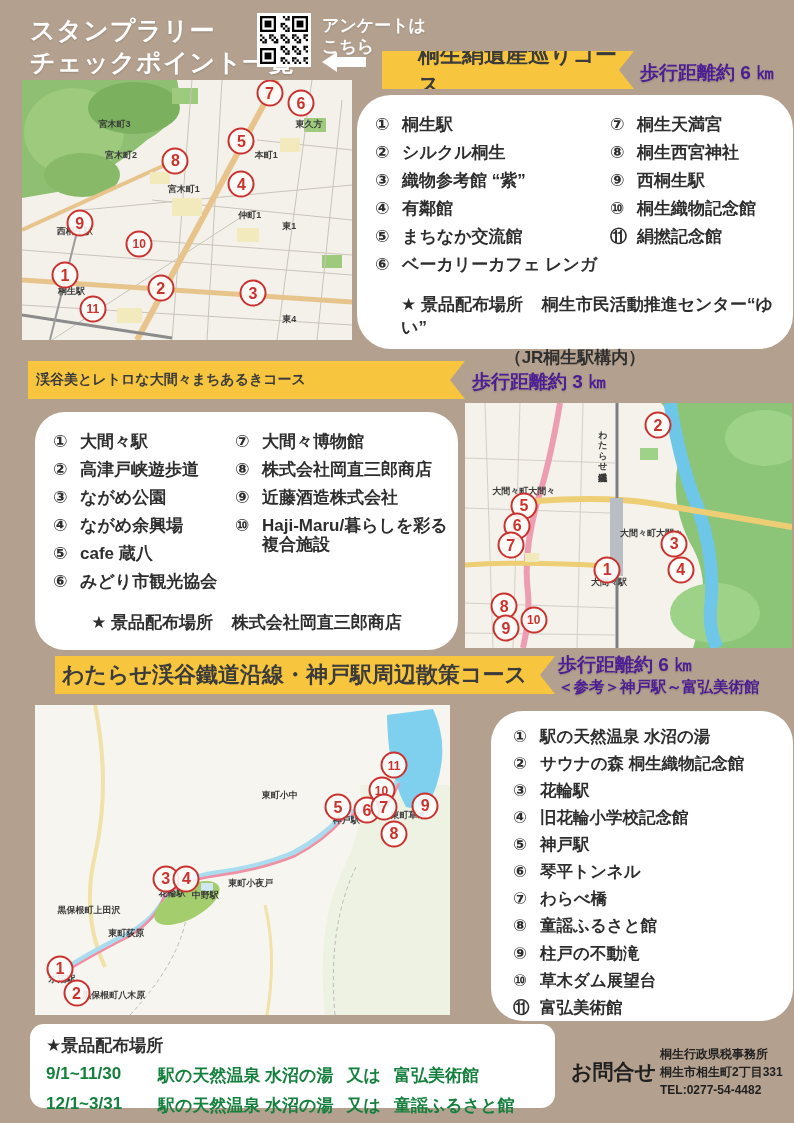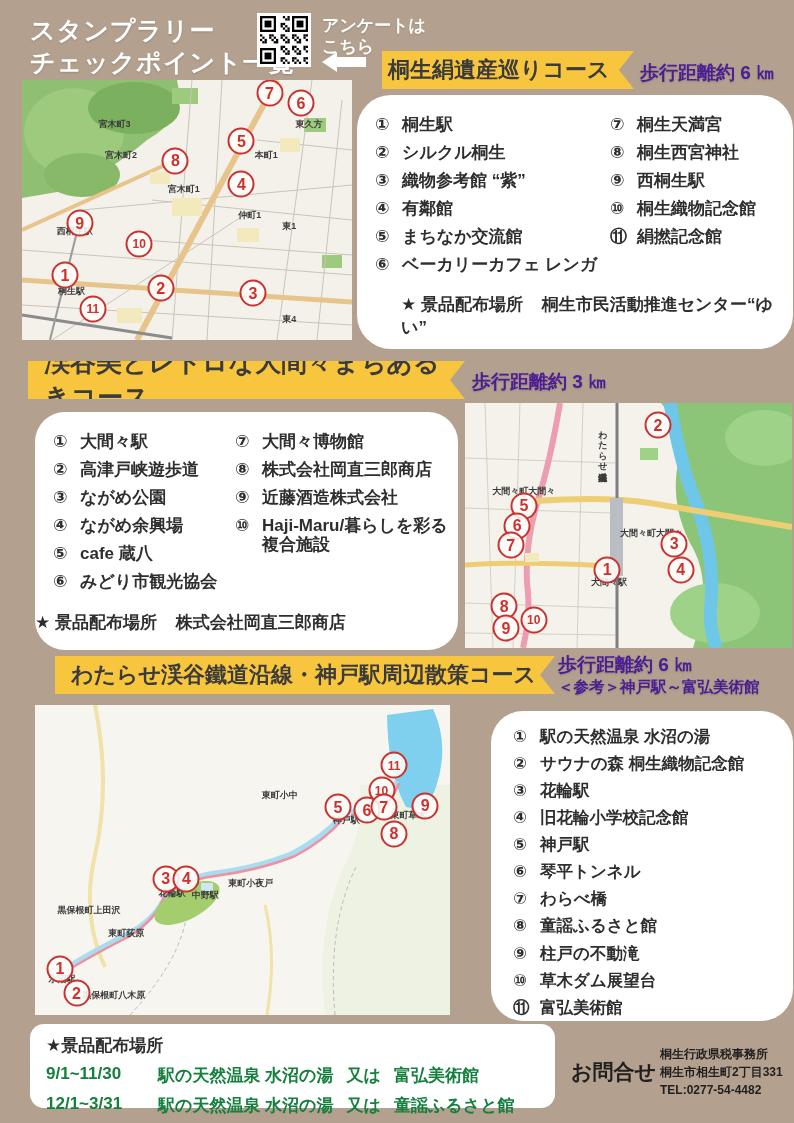--- a/index.html
+++ b/index.html
@@ -16,23 +16,23 @@
   .arrow-left { position:absolute; left:322px; top:52px; width:48px; height:20px; }
   .arrow-left:before { content:""; position:absolute; left:0; top:0; border-right:15px solid #fff;
                        border-top:10px solid transparent; border-bottom:10px solid transparent; }
   .arrow-left:after { content:""; position:absolute; left:14px; top:5px; width:30px; height:10px; background:#fff; }
 
   
   .banner { position:absolute; height:38px; background:#f8c63e; color:#3b3b3b; font-weight:bold;
             display:flex; align-items:center; box-sizing:border-box;
             clip-path:polygon(0 0,100% 0,calc(100% - 15px) 50%,100% 100%,0 100%);
             filter:drop-shadow(2px 3px 2px rgba(0,0,0,.18)); }
-  .b1 { left:382px; top:51px; width:252px; font-size:22px; padding-left:6px; }
-  .b2 { left:28px;  top:361px; width:437px; font-size:26px; padding-left:16px; }
-  .b3 { left:55px;  top:656px; width:500px; font-size:22px; padding-left:16px; }
+  .b1 { left:382px; top:51px; width:252px; font-size:22px; padding-left:36px; }
+  .b2 { left:28px;  top:361px; width:437px; font-size:14px; padding-left:8px; }
+  .b3 { left:55px;  top:656px; width:500px; font-size:22px; padding-left:7px; }
 
   .dist { position:absolute; color:#4c1d95; font-weight:bold; font-size:19px; text-shadow:0 1px 2px rgba(0,0,0,.15); }
   .d1 { left:640px; top:60px; }
   .d2 { left:472px; top:369px; }
   .d3 { left:558px; top:652px; line-height:1.32; }
   .d3 .sub { font-size:15.5px; display:block; }
 
   
   .panel { position:absolute; background:#ffffff; box-sizing:border-box; }
   .p1 { left:357px; top:95px;  width:436px; height:254px; border-radius:34px; }
@@ -45,21 +45,21 @@
   .cp li { display:flex; margin-bottom:9px; font-size:17px; font-weight:bold; color:#2e2e2e; line-height:1.12; }
   .cp .num { flex:0 0 27px; }
   .cp .nm { flex:1; }
   .p1 .c1 { width:235px; } .p1 .c2 { flex:1; }
   .p2 .c1 { width:182px; } .p2 .c2 { flex:1; }
   .p3 .cp li { margin-bottom:8.6px; font-size:16.5px; }
 
   .prize { font-size:17px; font-weight:bold; color:#2e2e2e; }
   .p1 .prize { margin:10px 0 0 44px; }
   .p1 .prize-note { text-align:center; margin-top:7px; font-size:17px; font-weight:bold; color:#2e2e2e; }
-  .p2 .prize { position:absolute; left:0; right:0; bottom:16px; }
+  .p2 .prize { position:absolute; left:0; right:0; bottom:16px; text-align:center; }
 
   .p4 .prize-title { font-size:17px; font-weight:bold; color:#2e2e2e; }
   .p4 .row { display:flex; font-size:17px; font-weight:bold; color:#15803d; margin-top:7px; }
   .p4 .period { width:112px; }
   .p4 .or { margin:0 13px; }
 
   
   .map { position:absolute; overflow:hidden; }
   .m1 { left:22px;  top:80px;  width:330px; height:260px; background:#f4f1ea; }
   .m2 { left:465px; top:403px; width:327px; height:245px; background:#f4f2eb; }
@@ -298,20 +298,21 @@
           <li>
             <span class="num">⑪</span>
             <span class="nm">絹撚記念館</span>
           </li>
       </ul>
     </div>
     <div class="prize">
       <span>★ 景品配布場所</span>
       <span style="margin-left:14px;">桐生市民活動推進センター“ゆい”</span>
     </div>
+    <div class="prize-note">（JR桐生駅構内）</div>
   </div>
 
   <div class="banner b2">
     <span>渓谷美とレトロな大間々まちあるきコース</span>
   </div>
   <div class="dist d2">歩行距離約 3 ㎞</div>
 
   <div class="panel p2">
     <div class="cols">
       <ul class="cp c1">

